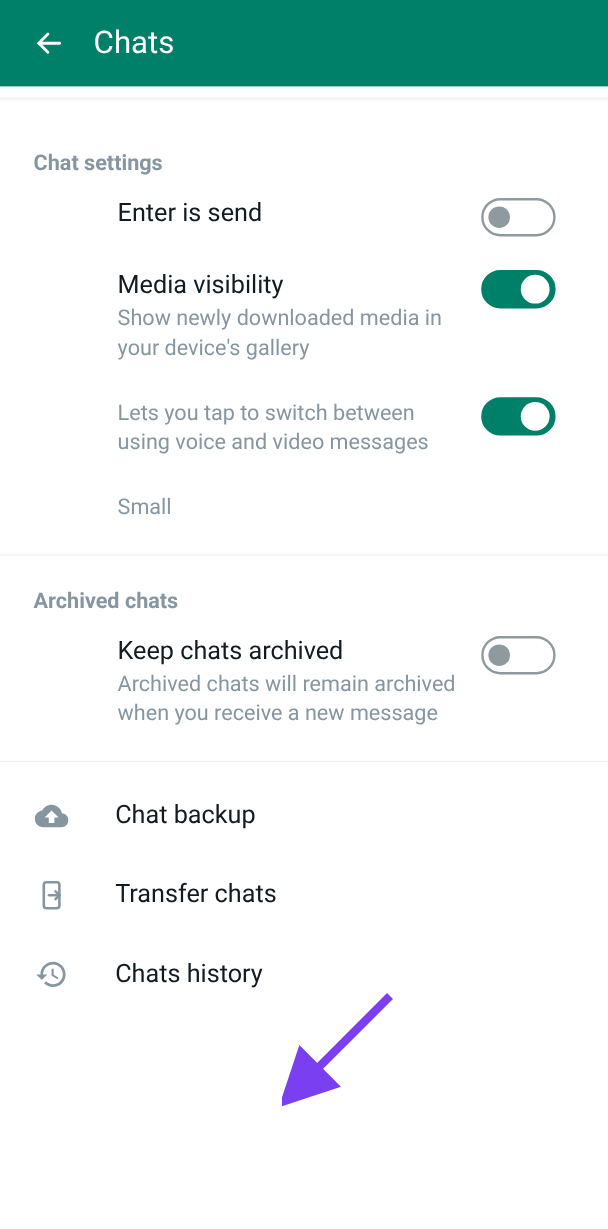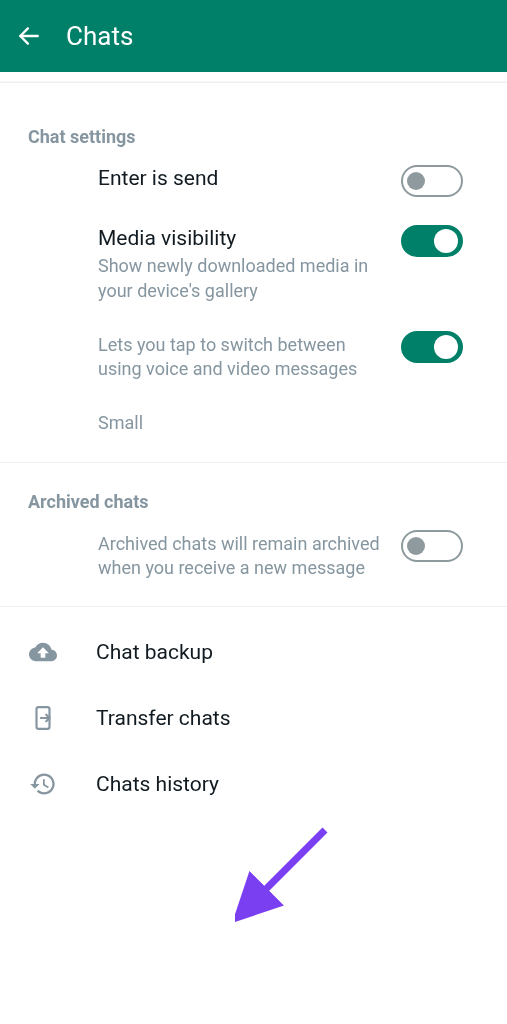--- a/index.html
+++ b/index.html
@@ -13,21 +13,21 @@
       height: 1024px;
       background: #ffffff;
       overflow: hidden;
       position: relative;
     }
     .header {
       background: #008069;
       height: 72px;
       display: flex;
       align-items: center;
-      padding: 0 16px;
+      padding: 0 28px;
       gap: 24px;
     }
     .back-arrow {
       color: #ffffff;
       display: flex;
       align-items: center;
       justify-content: center;
     }
     .header-title {
       color: #ffffff;
@@ -198,20 +198,21 @@
     <div class="setting-subtitle">Small</div>
   </div>
 </div>
 
 <div class="list-divider"></div>
 
 <div class="section-header">Archived chats</div>
 
 <div class="setting-row">
   <div class="setting-content">
+    <div class="setting-title">Keep chats archived</div>
     <div class="setting-subtitle">Archived chats will remain archived when you receive a new message</div>
   </div>
   <div class="toggle off">
     <div class="toggle-knob"></div>
   </div>
 </div>
 
 <div class="list-divider"></div>
 
 <div class="action-row">

